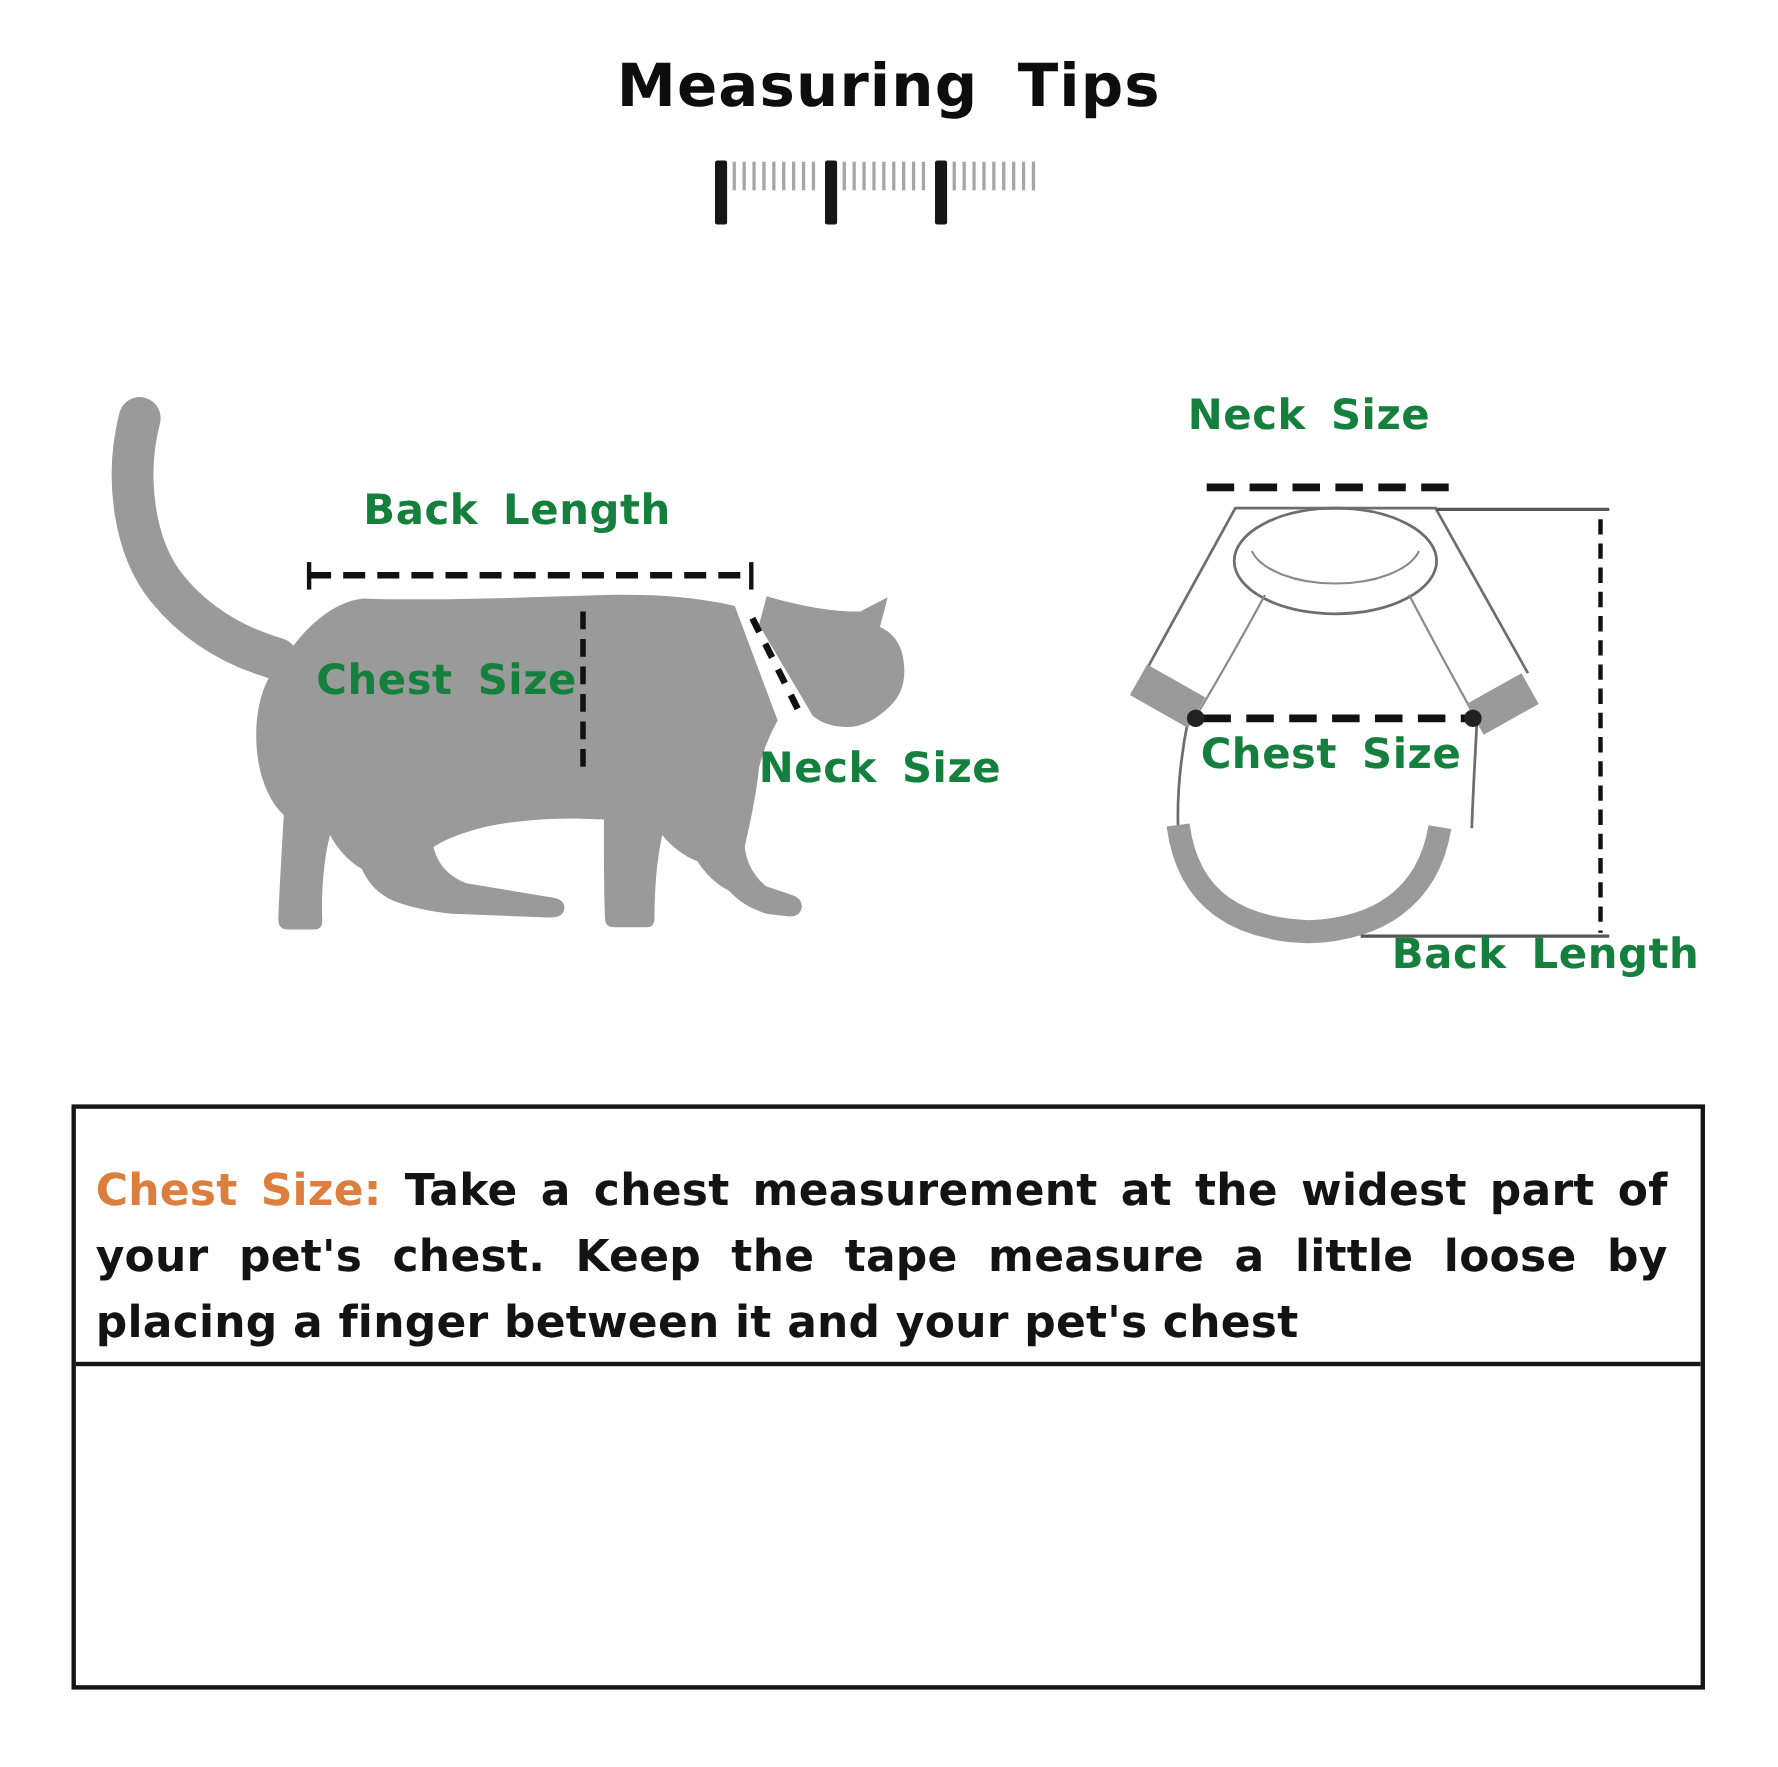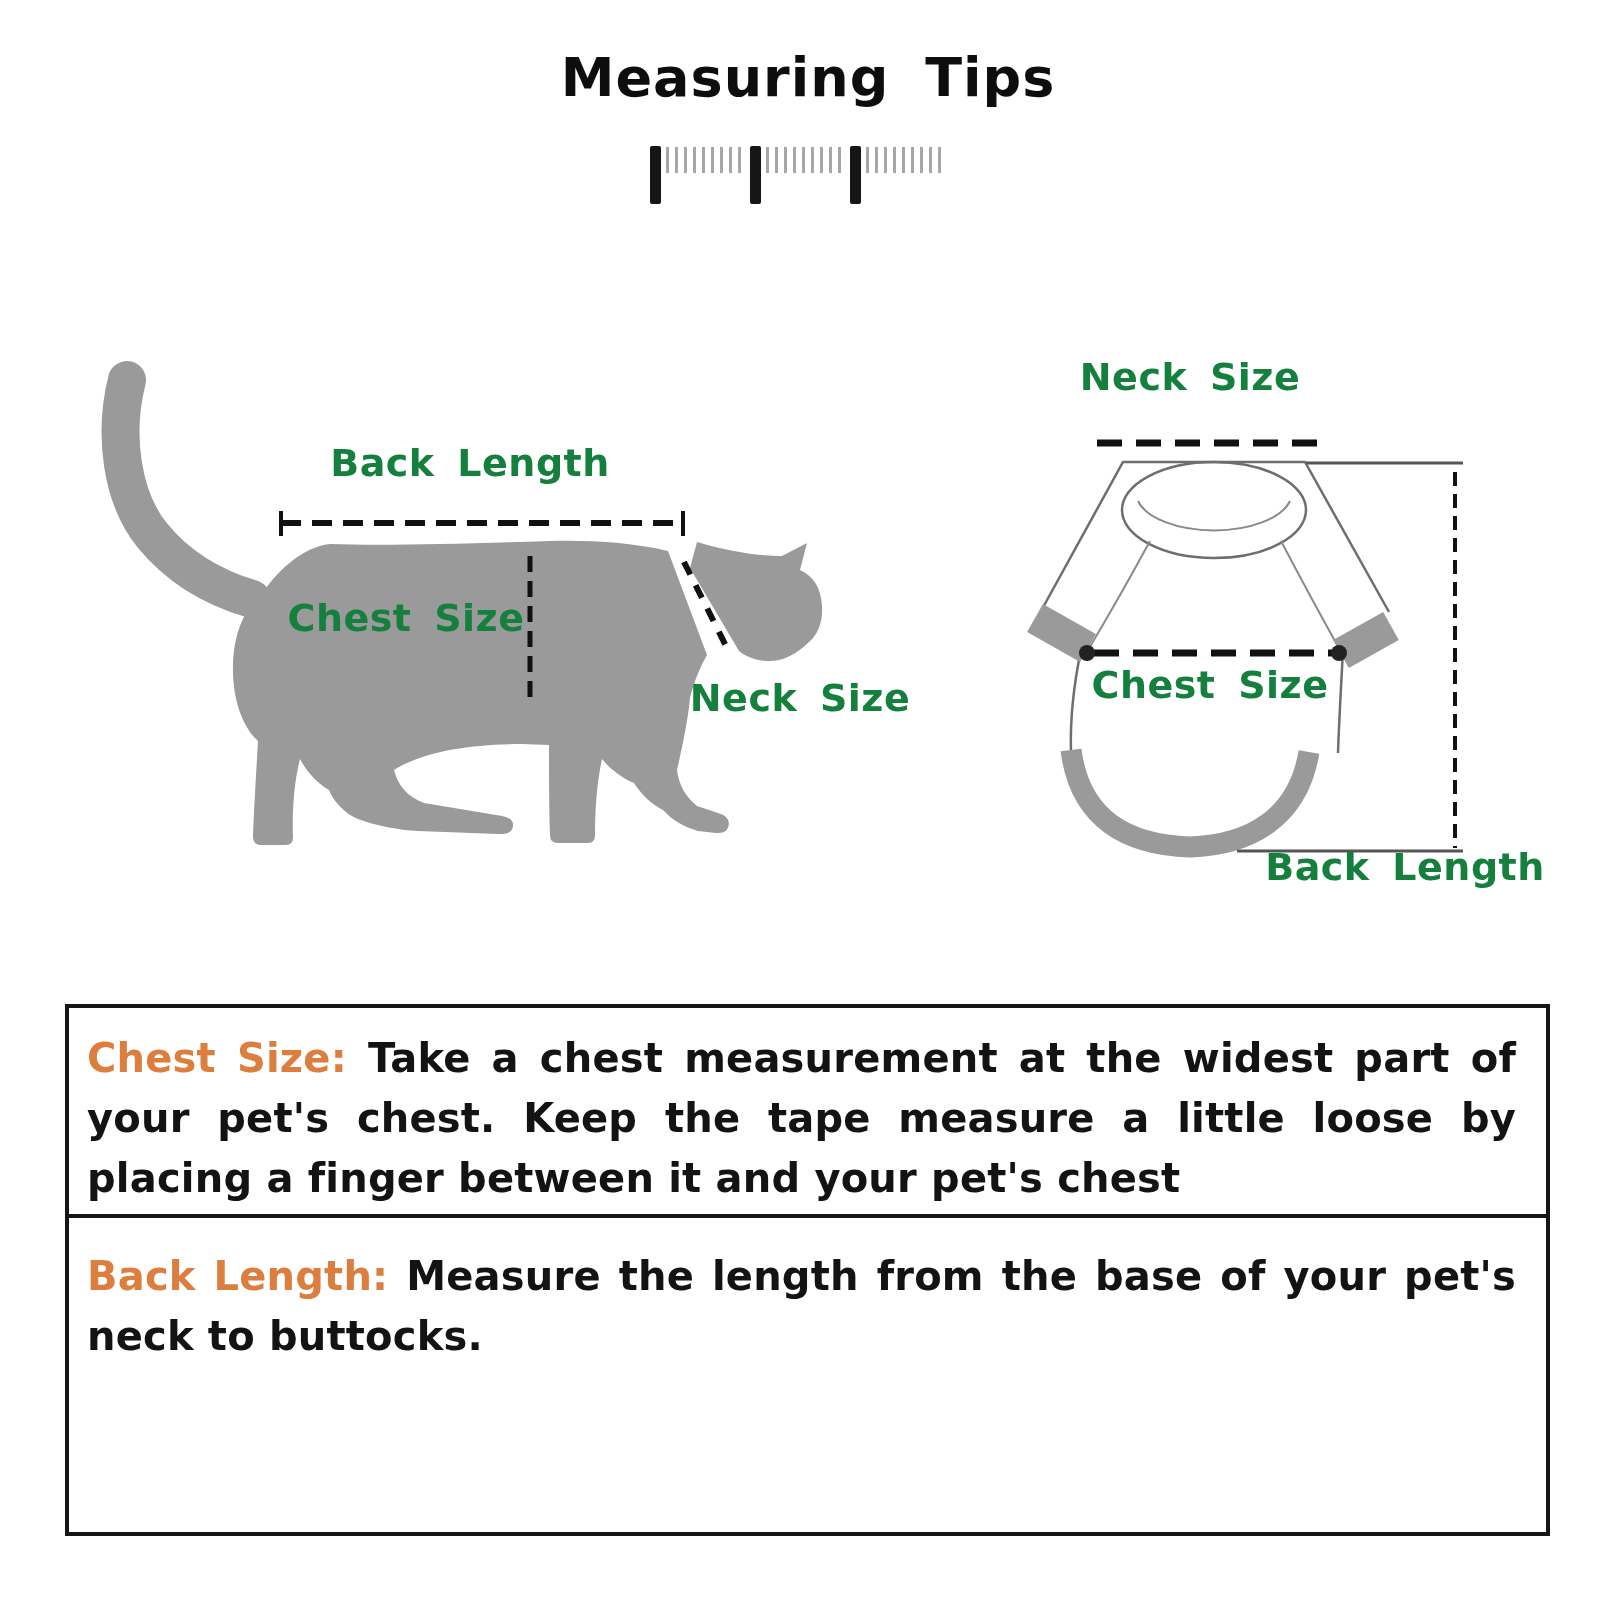--- a/index.html
+++ b/index.html
@@ -25,21 +25,21 @@
     color:#15803d;white-space:nowrap;transform:translateX(-50%);
   }
   
   svg.fig{left:0;top:0;}
   
   .tips-table{
     left:65px;top:1004px;width:1485px;height:532px;
     border:4px solid #161616;box-sizing:border-box;background:#fff;
     display:flex;flex-direction:column;
   }
-  .tip-row{box-sizing:border-box;padding:20px 30px 0 18px;}
+  .tip-row{box-sizing:border-box;padding:20px 30px 0 18px;margin-top:24px;}
   .tip-row.r1{height:210px;border-bottom:4px solid #161616;}
   .tip-row.r2{height:159px;border-bottom:4px solid #161616;padding-top:24px;}
   .tip-row.r3{flex:1;padding-top:28px;}
   .tip-text{
     font-size:40px;font-weight:700;line-height:60px;letter-spacing:.2px;
     text-align:justify;margin:0;color:#131313;
   }
   .tip-term{color:#dc7e3d;}
 </style>
 </head>
@@ -202,19 +202,13 @@
 <div class="abs dlabel" style="left:1210px;top:663px;">Chest Size</div>
 <div class="abs dlabel" style="left:1405px;top:845px;">Back Length</div>
 
 <div class="abs tips-table">
   <div class="tip-row r1">
     <p class="tip-text">
       <span class="tip-term">Chest Size:</span>
       <span>Take a chest measurement at the widest part of your pet's chest. Keep the tape measure a little loose by placing a finger between it and your pet's chest</span>
     </p>
   </div>
-  <div class="tip-row r3">
-    <p class="tip-text">
-      <span class="tip-term">Back Length:</span>
-      <span>Measure the length from the base of your pet's neck to buttocks.</span>
-    </p>
-  </div>
 </div>
 
 </body></html>

